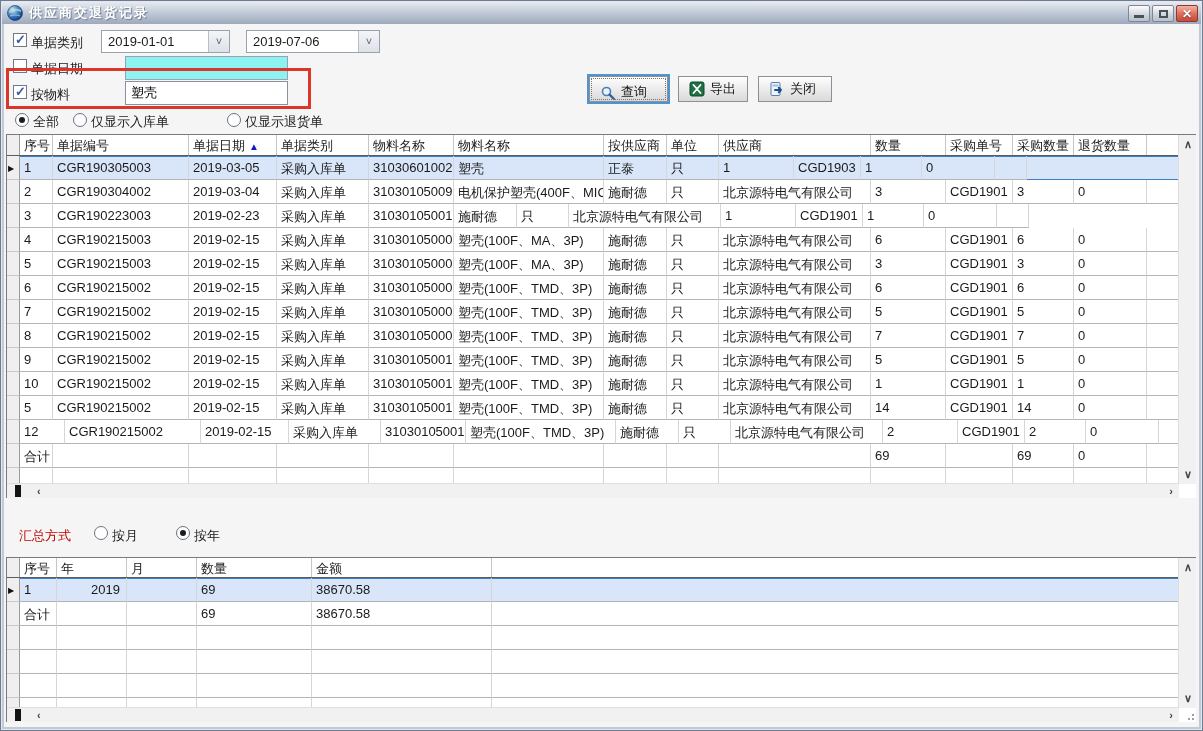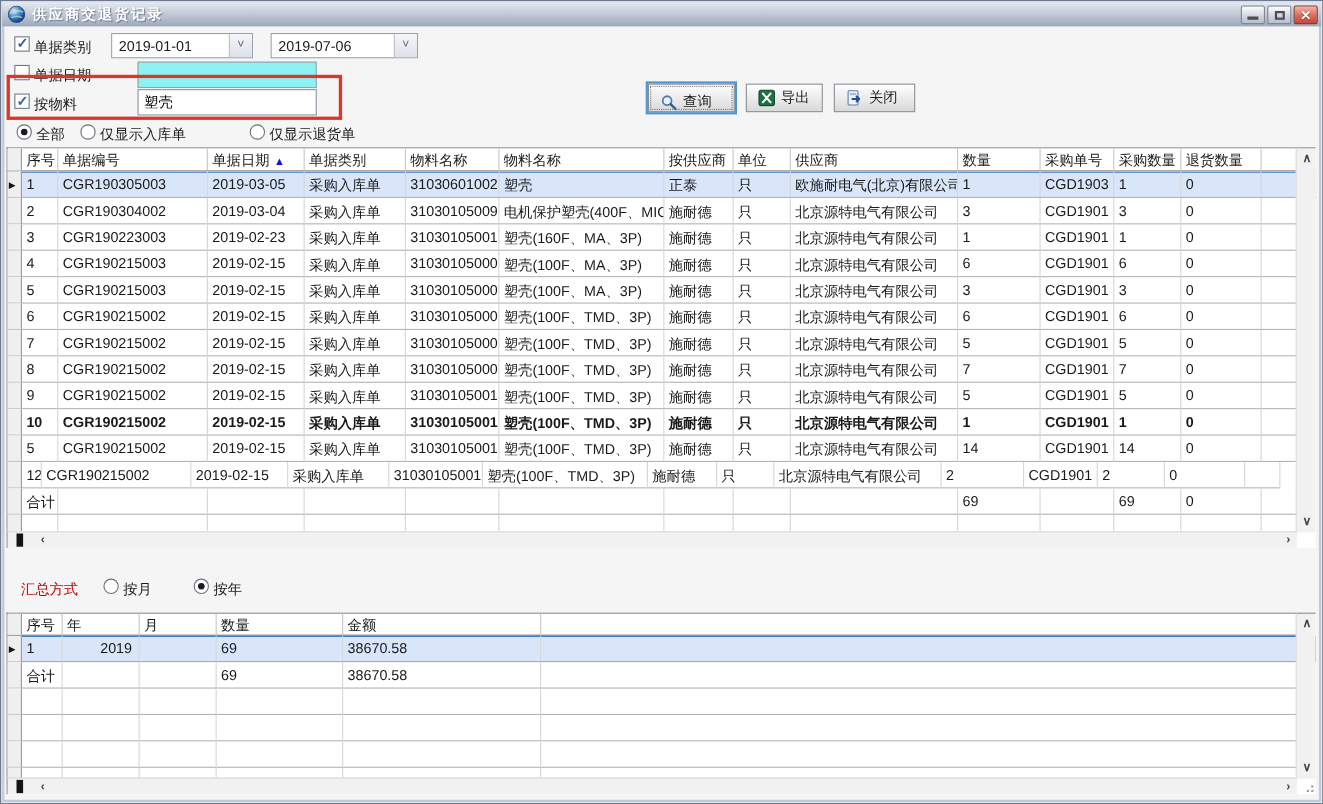--- a/index.html
+++ b/index.html
@@ -196,21 +196,20 @@
             <span class="row-marker">▶</span>
           </div>
           <div class="g-cell" style="width: 33px;">1</div>
           <div class="g-cell" style="width: 136px;">CGR190305003</div>
           <div class="g-cell" style="width: 88px;">2019-03-05</div>
           <div class="g-cell" style="width: 92px;">采购入库单</div>
           <div class="g-cell" style="width: 85px;">31030601002</div>
           <div class="g-cell" style="width: 150px;">塑壳</div>
           <div class="g-cell" style="width: 63px;">正泰</div>
           <div class="g-cell" style="width: 52px;">只</div>
-          <div class="g-cell" style="width: 152px;">欧施耐电气(北京)有限公司</div>
           <div class="g-cell" style="width: 75px;">1</div>
           <div class="g-cell" style="width: 67px;">CGD1903</div>
           <div class="g-cell" style="width: 61px;">1</div>
           <div class="g-cell" style="width: 73px;">0</div>
           <div class="g-cell" style="width: 32px;"></div>
         </div>
         <div class="g-row" style="height: 24px;">
           <div class="g-ind"></div>
           <div class="g-cell" style="width: 33px;">2</div>
           <div class="g-cell" style="width: 136px;">CGR190304002</div>
@@ -227,21 +226,20 @@
           <div class="g-cell" style="width: 73px;">0</div>
           <div class="g-cell" style="width: 32px;"></div>
         </div>
         <div class="g-row" style="height: 24px;">
           <div class="g-ind"></div>
           <div class="g-cell" style="width: 33px;">3</div>
           <div class="g-cell" style="width: 136px;">CGR190223003</div>
           <div class="g-cell" style="width: 88px;">2019-02-23</div>
           <div class="g-cell" style="width: 92px;">采购入库单</div>
           <div class="g-cell" style="width: 85px;">31030105001</div>
-          <div class="g-cell" style="width: 150px;">塑壳(160F、MA、3P)</div>
           <div class="g-cell" style="width: 63px;">施耐德</div>
           <div class="g-cell" style="width: 52px;">只</div>
           <div class="g-cell" style="width: 152px;">北京源特电气有限公司</div>
           <div class="g-cell" style="width: 75px;">1</div>
           <div class="g-cell" style="width: 67px;">CGD1901</div>
           <div class="g-cell" style="width: 61px;">1</div>
           <div class="g-cell" style="width: 73px;">0</div>
           <div class="g-cell" style="width: 32px;"></div>
         </div>
         <div class="g-row" style="height: 24px;">
@@ -339,21 +337,21 @@
           <div class="g-cell" style="width: 150px;">塑壳(100F、TMD、3P)</div>
           <div class="g-cell" style="width: 63px;">施耐德</div>
           <div class="g-cell" style="width: 52px;">只</div>
           <div class="g-cell" style="width: 152px;">北京源特电气有限公司</div>
           <div class="g-cell" style="width: 75px;">5</div>
           <div class="g-cell" style="width: 67px;">CGD1901</div>
           <div class="g-cell" style="width: 61px;">5</div>
           <div class="g-cell" style="width: 73px;">0</div>
           <div class="g-cell" style="width: 32px;"></div>
         </div>
-        <div class="g-row" style="height: 24px; font-weight: bold;">
+        <div class="g-row" style="height: 24px;">
           <div class="g-ind"></div>
           <div class="g-cell" style="width: 33px;">10</div>
           <div class="g-cell" style="width: 136px;">CGR190215002</div>
           <div class="g-cell" style="width: 88px;">2019-02-15</div>
           <div class="g-cell" style="width: 92px;">采购入库单</div>
           <div class="g-cell" style="width: 85px;">31030105001</div>
           <div class="g-cell" style="width: 150px;">塑壳(100F、TMD、3P)</div>
           <div class="g-cell" style="width: 63px;">施耐德</div>
           <div class="g-cell" style="width: 52px;">只</div>
           <div class="g-cell" style="width: 152px;">北京源特电气有限公司</div>
@@ -375,21 +373,21 @@
           <div class="g-cell" style="width: 52px;">只</div>
           <div class="g-cell" style="width: 152px;">北京源特电气有限公司</div>
           <div class="g-cell" style="width: 75px;">14</div>
           <div class="g-cell" style="width: 67px;">CGD1901</div>
           <div class="g-cell" style="width: 61px;">14</div>
           <div class="g-cell" style="width: 73px;">0</div>
           <div class="g-cell" style="width: 32px;"></div>
         </div>
         <div class="g-row" style="height: 24px;">
           <div class="g-ind"></div>
-          <div class="g-cell" style="width: 18px;">12</div>
+          <div class="g-cell" style="width: 45px;">12</div>
           <div class="g-cell" style="width: 136px;">CGR190215002</div>
           <div class="g-cell" style="width: 88px;">2019-02-15</div>
           <div class="g-cell" style="width: 92px;">采购入库单</div>
           <div class="g-cell" style="width: 85px;">31030105001</div>
           <div class="g-cell" style="width: 150px;">塑壳(100F、TMD、3P)</div>
           <div class="g-cell" style="width: 63px;">施耐德</div>
           <div class="g-cell" style="width: 52px;">只</div>
           <div class="g-cell" style="width: 152px;">北京源特电气有限公司</div>
           <div class="g-cell" style="width: 75px;">2</div>
           <div class="g-cell" style="width: 67px;">CGD1901</div>

